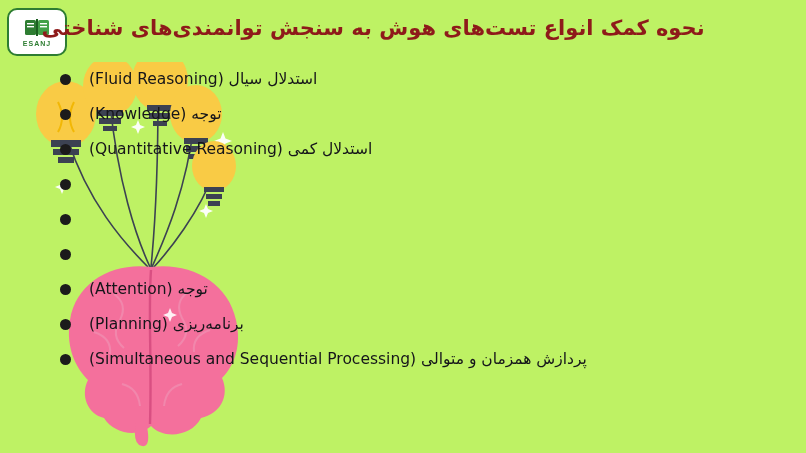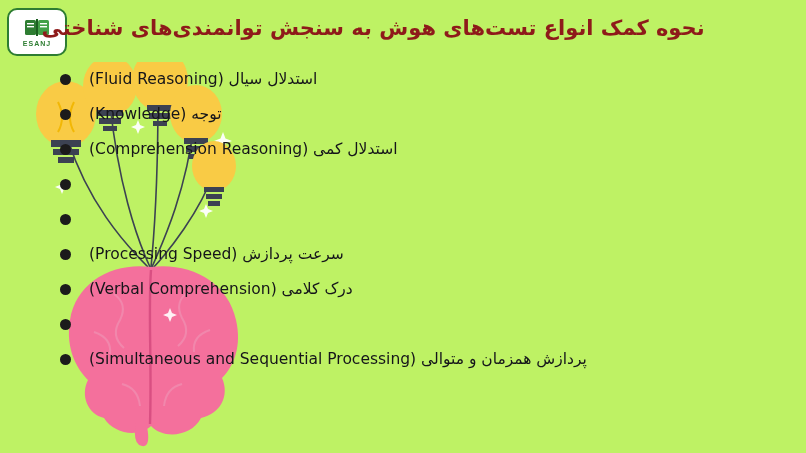--- a/index.html
+++ b/index.html
@@ -228,48 +228,48 @@
     </li>
     <li class="list-item">
       <div class="row-wrap">
         <span class="bullet"></span>
         <span class="item-text">توجه (Knowledge)</span>
       </div>
     </li>
     <li class="list-item">
       <div class="row-wrap">
         <span class="bullet"></span>
-        <span class="item-text">استدلال کمی (Comprehension Reasoning)</span>
-      </div>
-    </li>
-    <li class="list-item">
-      <div class="row-wrap">
-        <span class="bullet"></span>
-      </div>
-    </li>
-    <li class="list-item">
-      <div class="row-wrap">
-        <span class="bullet"></span>
-      </div>
-    </li>
-    <li class="list-item">
-      <div class="row-wrap">
-        <span class="bullet"></span>
-        <span class="item-text">سرعت پردازش (Processing Speed)</span>
-      </div>
-    </li>
-    <li class="list-item">
-      <div class="row-wrap">
-        <span class="bullet"></span>
-        <span class="item-text">درک کلامی (Verbal Comprehension)</span>
-      </div>
-    </li>
-    <li class="list-item">
-      <div class="row-wrap">
-        <span class="bullet"></span>
+        <span class="item-text">استدلال کمی (Quantitative Reasoning)</span>
+      </div>
+    </li>
+    <li class="list-item">
+      <div class="row-wrap">
+        <span class="bullet"></span>
+      </div>
+    </li>
+    <li class="list-item">
+      <div class="row-wrap">
+        <span class="bullet"></span>
+      </div>
+    </li>
+    <li class="list-item">
+      <div class="row-wrap">
+        <span class="bullet"></span>
+      </div>
+    </li>
+    <li class="list-item">
+      <div class="row-wrap">
+        <span class="bullet"></span>
+        <span class="item-text">توجه (Attention)</span>
+      </div>
+    </li>
+    <li class="list-item">
+      <div class="row-wrap">
+        <span class="bullet"></span>
+        <span class="item-text">برنامه‌ریزی (Planning)</span>
       </div>
     </li>
     <li class="list-item">
       <div class="row-wrap">
         <span class="bullet"></span>
         <span class="item-text">پردازش همزمان و متوالی (Simultaneous and Sequential Processing)</span>
       </div>
     </li>
   </ul>
 

